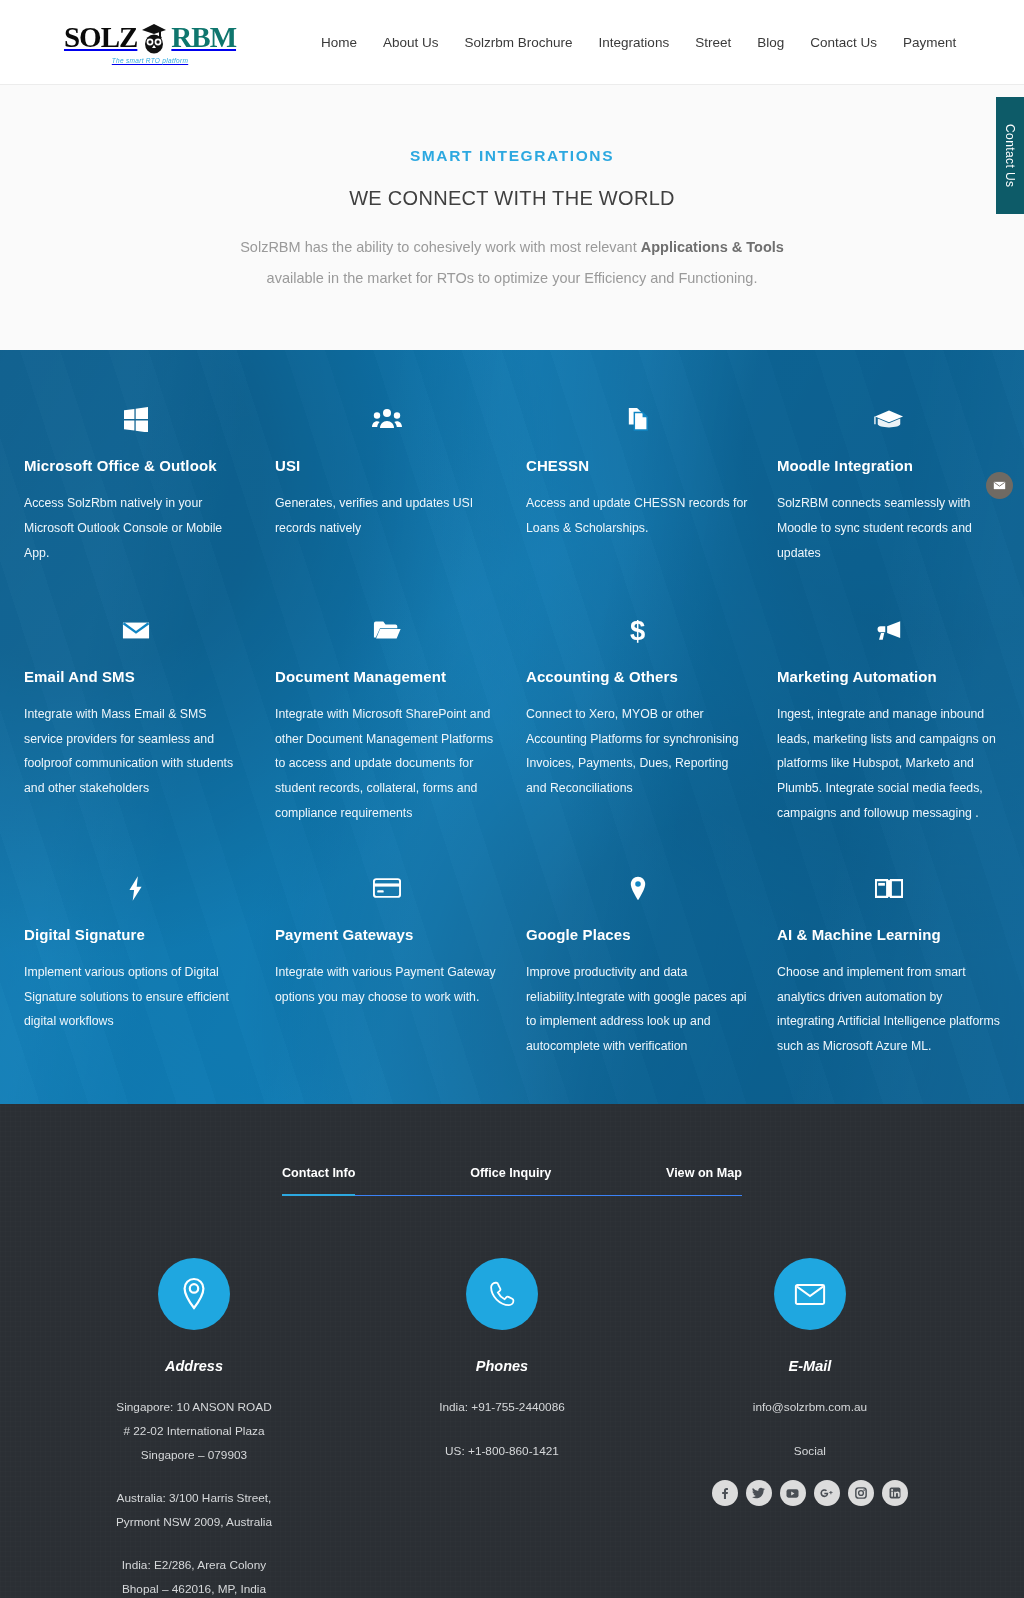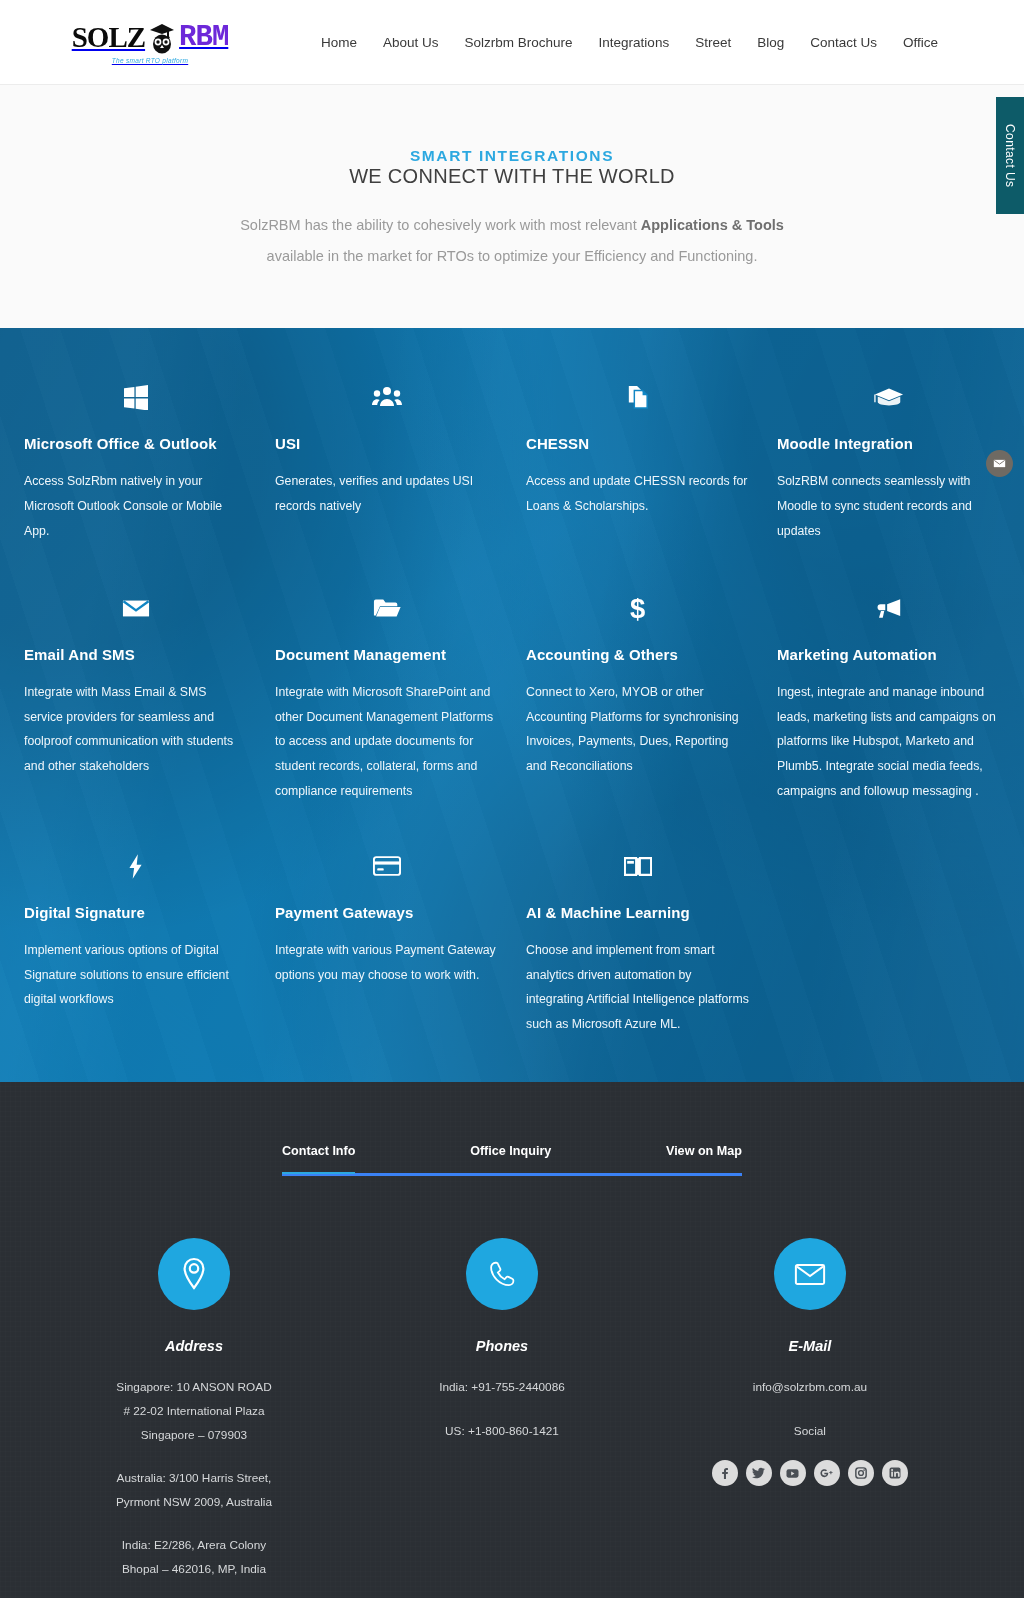--- a/index.html
+++ b/index.html
@@ -23,21 +23,21 @@
   .logo-wrap{
     margin-left:70px; width:160px; height:60px;
     display:flex; flex-direction:column; align-items:center; justify-content:center;
     position:relative;
   }
   .logo-main{
     display:flex; align-items:center; justify-content:center;
     font-size:27px; font-weight:bold; letter-spacing:-0.5px; line-height:1;
   }
   .logo-solz{ color:#0b0b0b; font-family:"Liberation Serif", serif; font-weight:bold; font-size:29px; letter-spacing:-1px;}
-  .logo-rbm{ color:#6d28d9; font-family:Liberation Mono, monospace; font-weight:bold; font-size:29px; letter-spacing:-1px;}
+  .logo-rbm{ color:#0f766e; font-family:Liberation Serif, serif; font-weight:bold; font-size:29px; letter-spacing:-1px;}
   .logo-owl{ width:30px; height:34px; position:relative; margin:0 2px; }
   .logo-tag{
     font-size:6.5px; color:#2ca8e0; font-style:italic; margin-top:3px; letter-spacing:0.3px;
   }
 
   .main-nav{ display:flex; align-items:center; margin-left:78px; gap:0; }
   .nav-link{
     font-size:13.5px; color:#3a3a3a; text-decoration:none;
     padding:0 13px; white-space:nowrap; cursor:pointer;
   }
@@ -53,20 +53,21 @@
     writing-mode:vertical-rl; font-size:12px; letter-spacing:0.4px;
   }
 
   
   .intro{
     width:1024px; background:#fafafa; padding:62px 0 56px;
     text-align:center;
   }
   .intro-kicker{
     color:#2ca8e0; font-size:15.5px; font-weight:bold; letter-spacing:1.6px;
+    margin-bottom:22px;
   }
   .intro-title{
     color:#3f3f3f; font-size:20px; font-weight:normal; letter-spacing:0.3px;
     margin-bottom:22px;
   }
   .intro-line{
     color:#9a9a9a; font-size:14.5px; line-height:2.15; font-weight:normal;
   }
   .intro-line b{ color:#6f6f6f; font-weight:bold; }
 
@@ -129,21 +130,21 @@
     content:""; position:absolute; inset:0;
     background-image:
       repeating-linear-gradient(0deg, rgba(255,255,255,.012) 0 1px, transparent 1px 5px),
       repeating-linear-gradient(90deg, rgba(255,255,255,.012) 0 1px, transparent 1px 5px);
     pointer-events:none;
   }
   .footer-inner{ position:relative; z-index:2; }
 
   .footer-tabs{
     width:460px; margin:0 auto; display:flex; justify-content:space-between;
-    border-bottom:3px solid #3b82f6; padding-bottom:14px;
+    border-bottom:1px solid #3b82f6; padding-bottom:14px;
   }
   .ftab{
     color:#ffffff; font-size:12.6px; font-weight:bold; cursor:pointer;
     position:relative; padding-bottom:14px; margin-bottom:-15px;
   }
   .ftab.active{ border-bottom:2px solid #2ca8e0; }
 
   .contact-cols{
     display:flex; margin-top:62px; padding:0 60px 0 40px;
   }
@@ -191,21 +192,21 @@
   </a>
 
   <nav class="main-nav">
     <a class="nav-link" href="#">Home</a>
     <a class="nav-link" href="#">About Us</a>
     <a class="nav-link" href="#">Solzrbm Brochure</a>
     <a class="nav-link" href="#">Integrations</a>
     <a class="nav-link" href="#">Street</a>
     <a class="nav-link" href="#">Blog</a>
     <a class="nav-link" href="#">Contact Us</a>
-    <a class="nav-link" href="#">Office</a>
+    <a class="nav-link" href="#">Payment</a>
   </nav>
 
   <div class="side-tab">
     <span>Contact Us</span>
   </div>
 </header>
 
 <section class="intro">
   <div class="intro-kicker">SMART INTEGRATIONS</div>
   <h1 class="intro-title">WE CONNECT WITH THE WORLD</h1>
@@ -345,20 +346,30 @@
           <svg viewBox="0 0 30 21" width="28" height="20">
             <rect x="1" y="1" width="28" height="19" rx="2.5" fill="none" stroke="#fff" stroke-width="2.1"></rect>
             <rect x="1" y="5.6" width="28" height="3.4"></rect>
             <rect x="4.5" y="13" width="7" height="2.4" rx="1"></rect>
           </svg>
         </div>
         <div class="cell-title">Payment Gateways</div>
         <div class="cell-desc">Integrate with various Payment Gateway options you may choose to work with.</div>
       </div>
 
+      <div class="cell">
+        <div class="cell-icon">
+          <svg viewBox="0 0 20 28" width="18" height="27">
+            <path d="M10 1C5.6 1 2 4.6 2 9c0 6 8 18 8 18s8-12 8-18c0-4.4-3.6-8-8-8z"></path>
+            <circle cx="10" cy="9" r="3.1" fill="#1186c4"></circle>
+          </svg>
+        </div>
+        <div class="cell-title">Google Places</div>
+        <div class="cell-desc">Improve productivity and data reliability.Integrate with google paces api to implement address look up and autocomplete with verification</div>
+      </div>
 
       <div class="cell">
         <div class="cell-icon">
           <svg viewBox="0 0 30 24" width="28" height="23">
             <path d="M1 3h12v18H1z" fill="none" stroke="#fff" stroke-width="2.2"></path>
             <path d="M17 3h12v18H17z" fill="none" stroke="#fff" stroke-width="2.2"></path>
             <path d="M13 3h4v18h-4z"></path>
             <path d="M3.4 6h7.2v3H3.4z"></path>
           </svg>
         </div>

